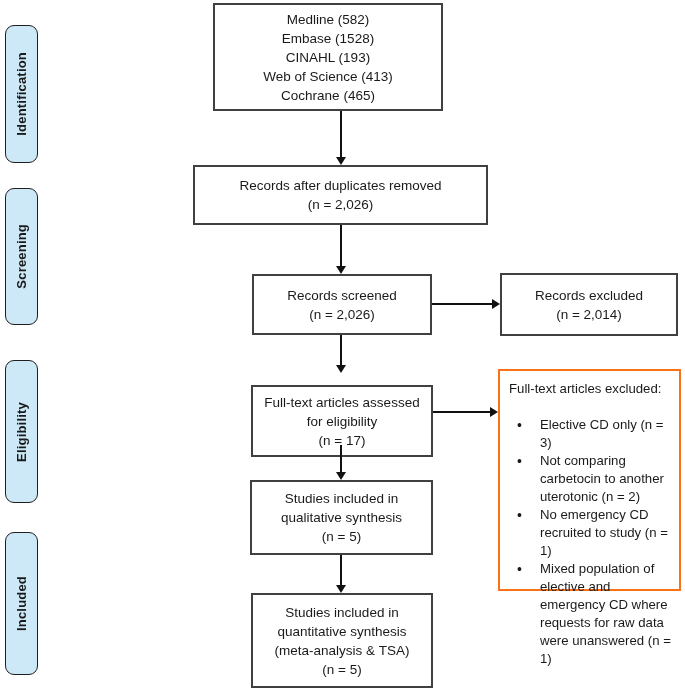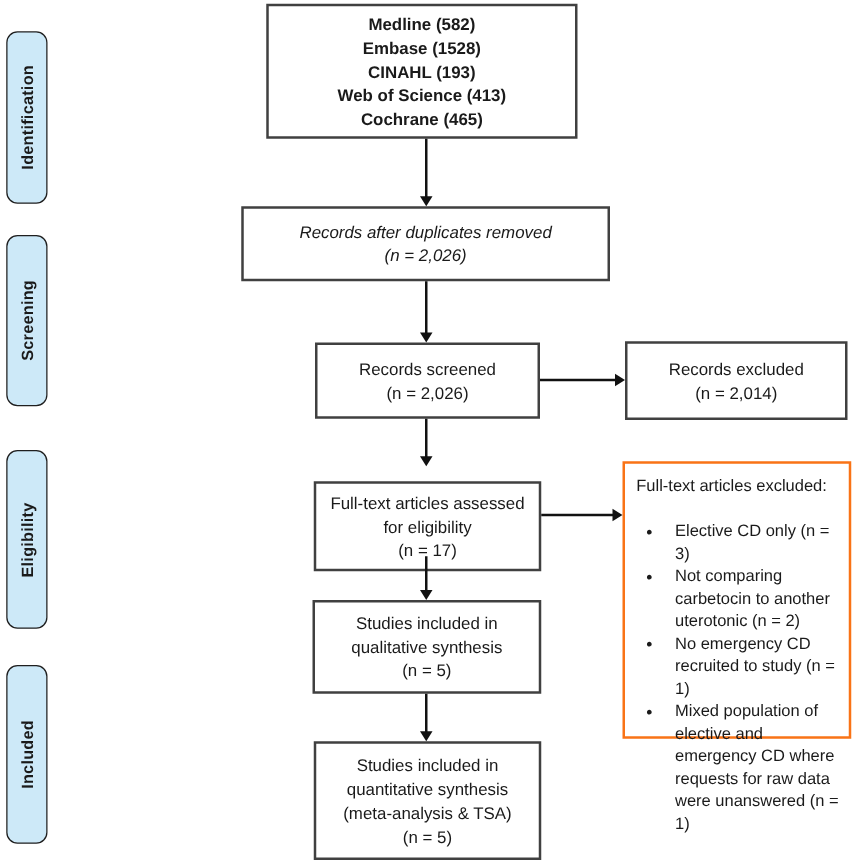--- a/index.html
+++ b/index.html
@@ -22,22 +22,22 @@
   #stage-eligibility{top:360px;height:143px;}
   #stage-included{top:532px;height:143px;}
 
   
   .fbox{
     position:absolute;background:#fff;border:2px solid #404040;
     box-sizing:border-box;
     display:flex;flex-direction:column;align-items:center;justify-content:center;
     font-size:13.5px;line-height:19px;text-align:center;
   }
-  #box-sources{left:213px;top:3px;width:249px;height:108px;font-weight:bold;}
-  #box-duplicates{left:193px;top:165px;width:295px;height:60px;font-style:italic;}
+  #box-sources{left:213px;top:3px;width:230px;height:108px;}
+  #box-duplicates{left:193px;top:165px;width:295px;height:60px;}
   #box-screened{left:252px;top:274px;width:180px;height:61px;}
   #box-excluded{left:500px;top:273px;width:178px;height:63px;}
   #box-fulltext{left:251px;top:373px;width:182px;height:72px;margin-top:12px;}
   #box-qualitative{left:250px;top:480px;width:183px;height:75px;}
   #box-quantitative{left:251px;top:593px;width:182px;height:95px;}
 
   
   #box-fulltext-excluded{
     position:absolute;left:498px;top:369px;width:183px;height:222px;
     background:#fff;border:2px solid #f97316;box-sizing:border-box;

